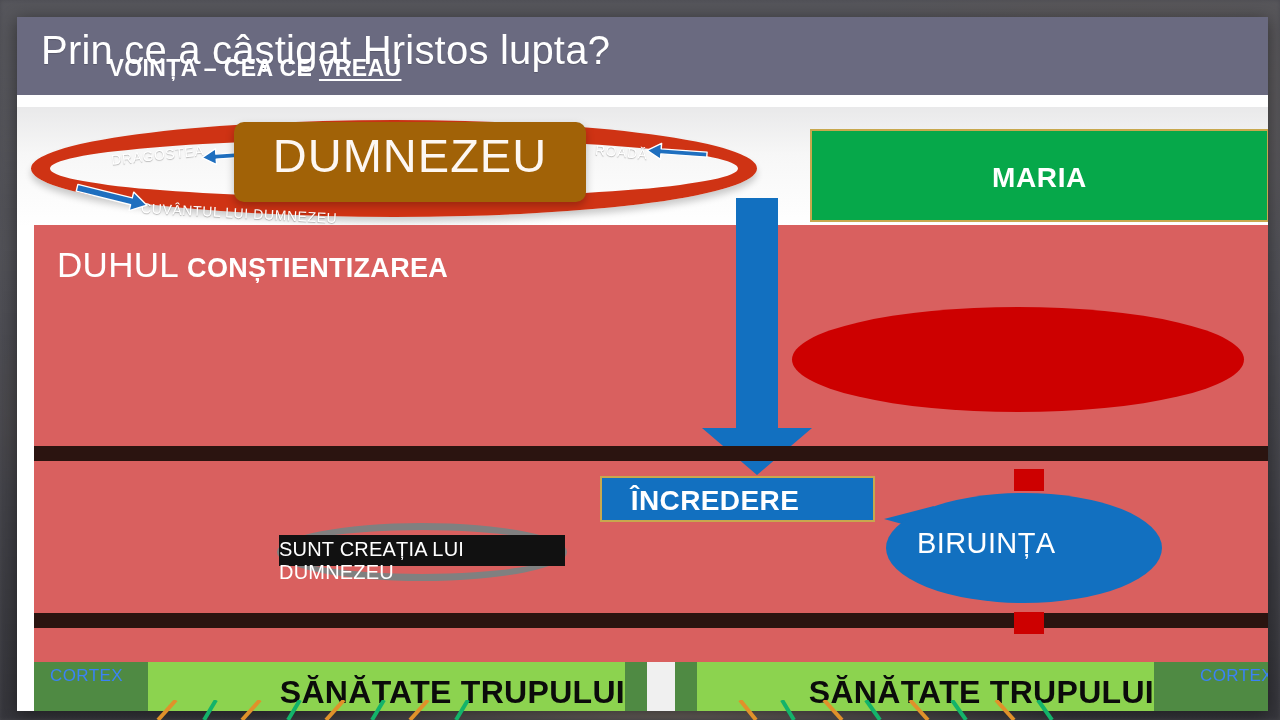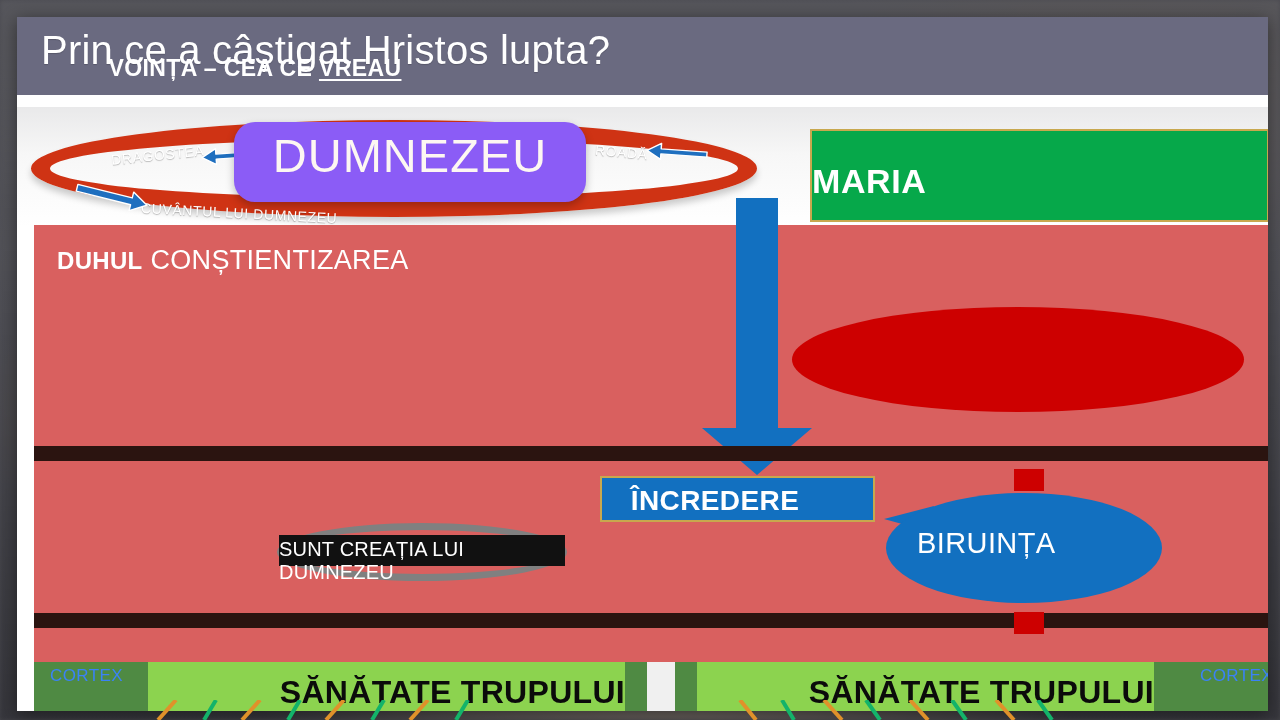--- a/index.html
+++ b/index.html
@@ -62,59 +62,59 @@
     letter-spacing:.6px;white-space:nowrap;
     text-shadow:0 1px 1px rgba(0,0,0,.25);
   }
   .lbl-dragostea{left:94px;top:130px;font-size:14px;transform:rotate(-6deg);}
   .lbl-cuvantul{left:124px;top:188px;font-size:14px;transform:rotate(3deg);}
   .lbl-roada{left:578px;top:127px;font-size:14px;transform:rotate(5deg);}
 
   
   .dumnezeu-box{
     position:absolute;left:217px;top:105px;width:352px;height:80px;
-    background:#8b5cf6;border-radius:21px;
+    background:#a16207;border-radius:10px;
     box-shadow:0 4px 8px rgba(0,0,0,.25);
   }
   .dumnezeu-text{
     position:absolute;left:0;top:6px;width:352px;text-align:center;
     font-size:47px;color:#fdf7f2;font-weight:400;letter-spacing:1px;
   }
 
   
   .mini-arrow{position:absolute;}
   .mini-arrow svg{display:block;overflow:visible;}
 
   
   .maria-box{
     position:absolute;left:793px;top:112px;width:459px;height:93px;
     background:#06a84a;border:2px solid #c8a84e;box-sizing:border-box;
   }
   .maria-text{
-    position:absolute;left:0;top:31px;width:455px;
-    font-size:34px;font-weight:bold;color:#ffffff;letter-spacing:.6px;
+    position:absolute;left:0;top:31px;width:455px;text-align:center;
+    font-size:28px;font-weight:bold;color:#ffffff;letter-spacing:.6px;
   }
 
   
   .body-panel{
     position:absolute;left:17px;top:208px;width:1235px;height:437px;
     background:#d9605f;
   }
   .divider{
     position:absolute;left:17px;width:1235px;height:15px;background:#2b1410;
   }
   .div-1{top:429px;}
   .div-2{top:596px;}
 
   .duhul-line{
     position:absolute;left:40px;top:228px;white-space:nowrap;
     color:#ffffff;
   }
-  .duhul-strong{font-size:24px;font-weight:bold;letter-spacing:.3px;}
-  .duhul-sub{font-size:27px;font-weight:normal;letter-spacing:.3px;margin-left:8px;}
+  .duhul-strong{font-size:35px;font-weight:normal;letter-spacing:.3px;}
+  .duhul-sub{font-size:27px;font-weight:bold;letter-spacing:.3px;margin-left:8px;}
 
   .subconstientul{
     position:absolute;left:40px;top:447px;
     font-size:26px;font-weight:bold;color:#ffffff;letter-spacing:.3px;
   }
 
   
   .vointa-ellipse{
     position:absolute;left:775px;top:290px;width:452px;height:105px;
     background:#cd0000;border-radius:50%;

